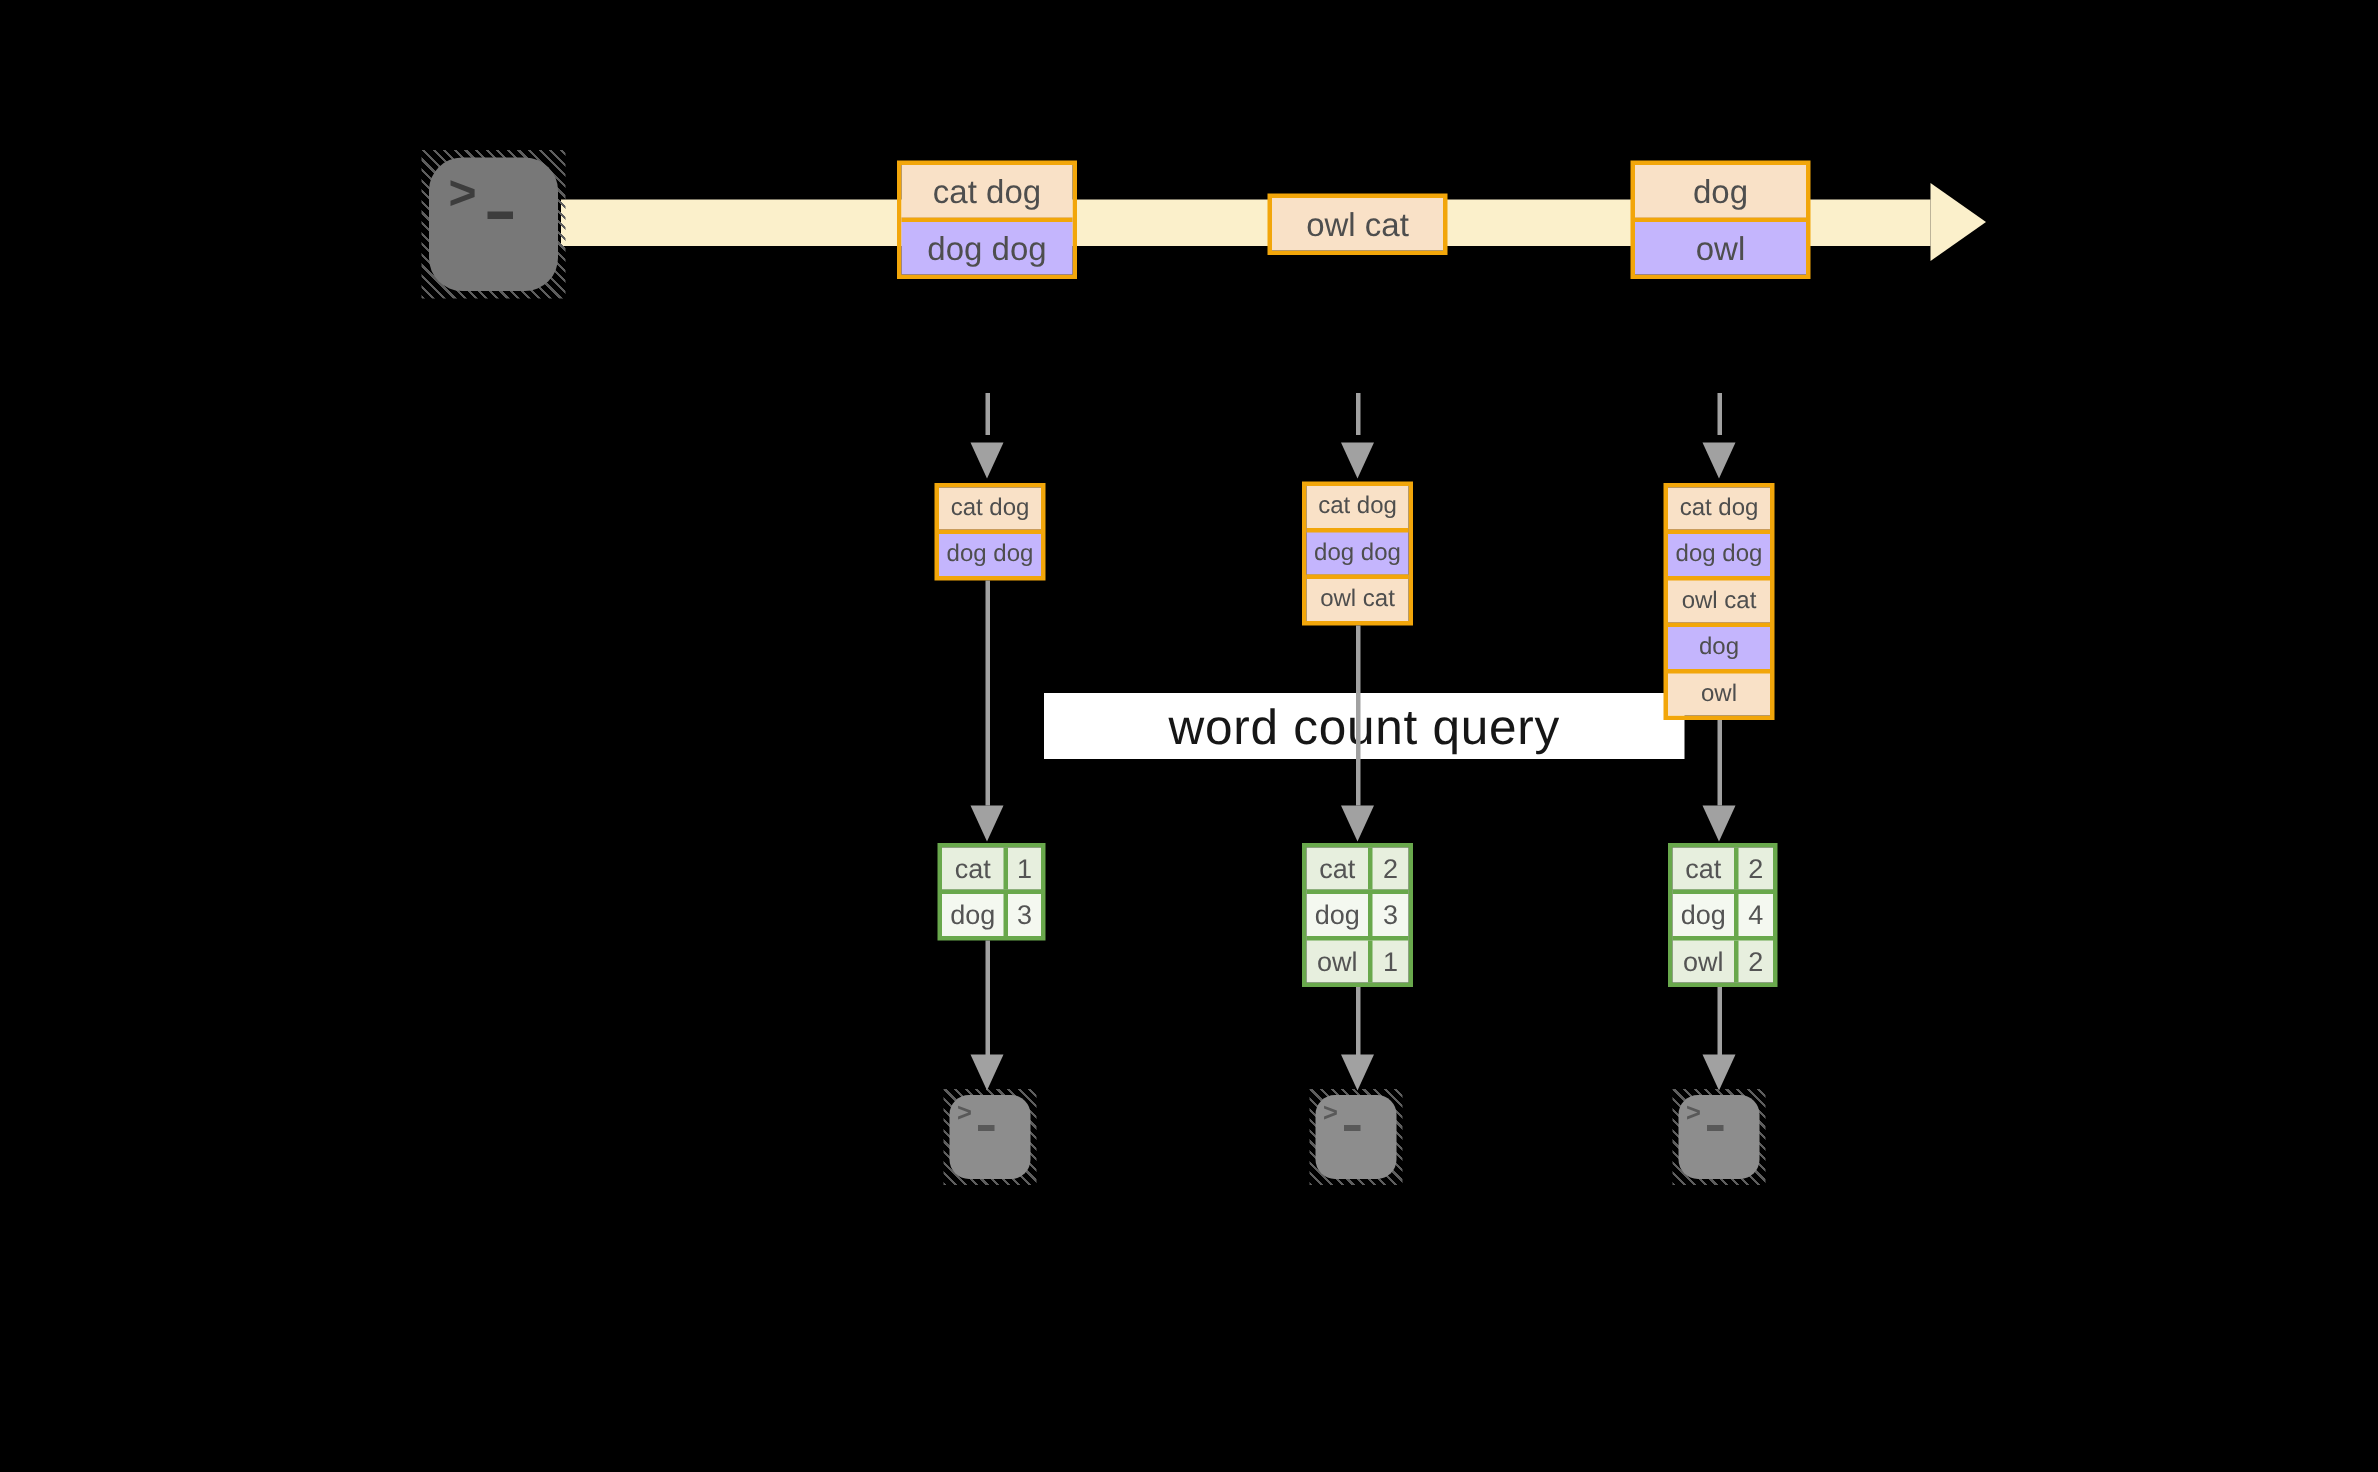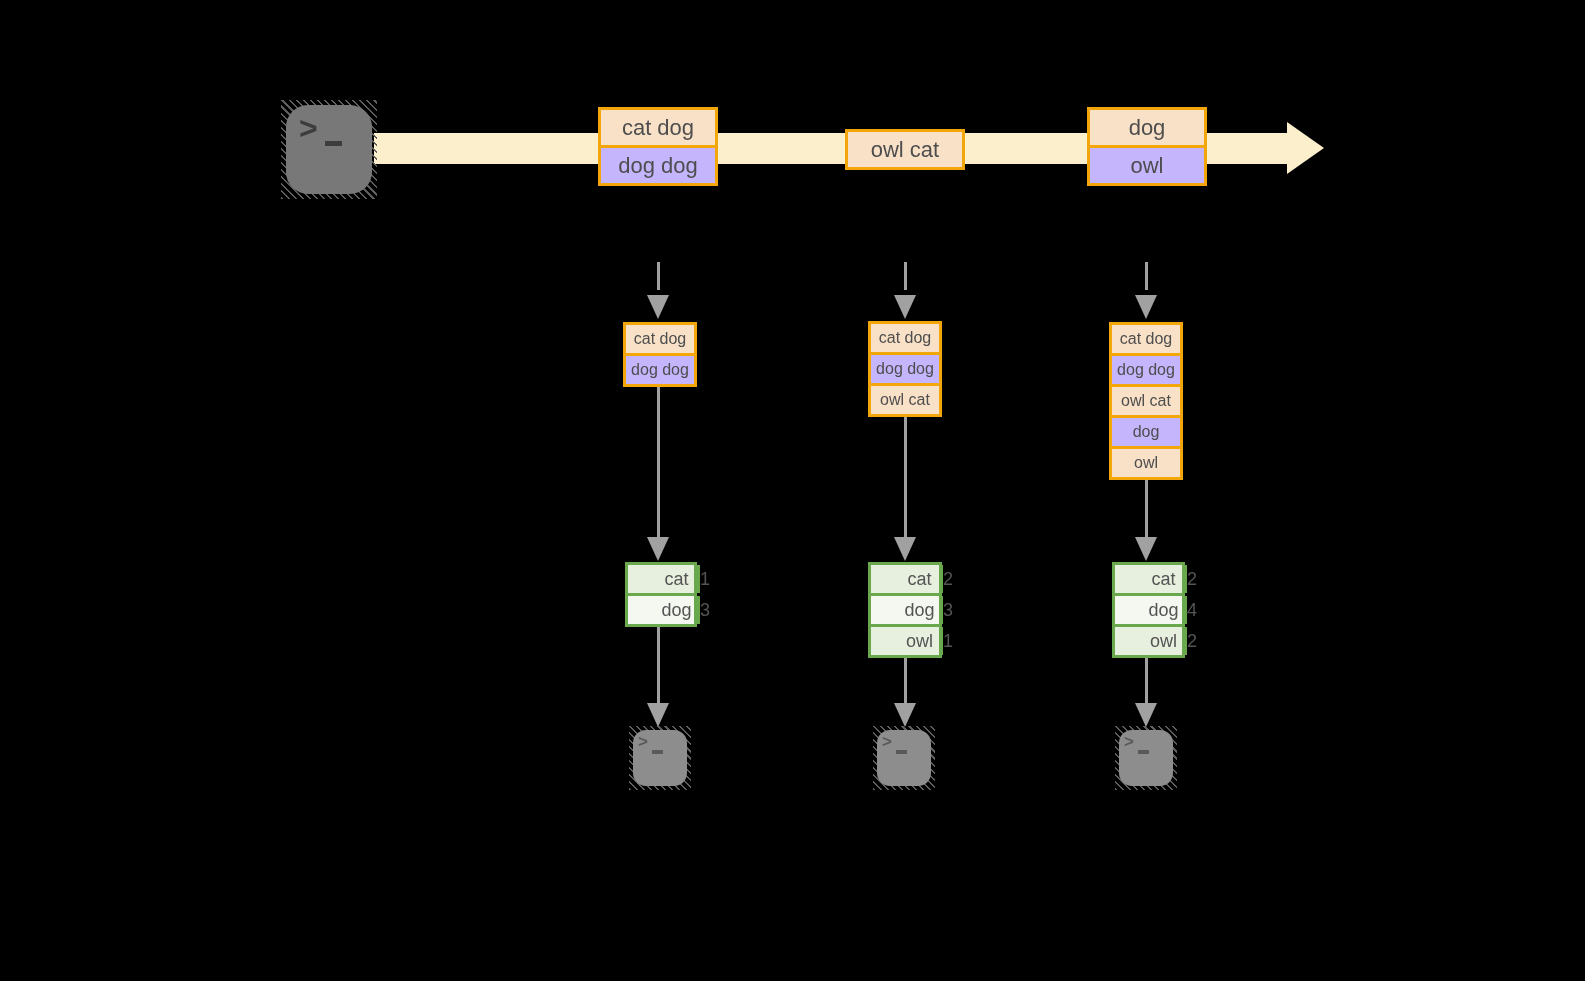--- a/index.html
+++ b/index.html
@@ -43,21 +43,21 @@
 
   
   .aline{position:absolute;width:3px;background:#a1a1a1;z-index:3;}
   .ahead{position:absolute;width:0;height:0;z-index:3;
          border-left:11px solid transparent;border-right:11px solid transparent;border-top:24px solid #a1a1a1;}
 
   
   .gtable{position:absolute;border:3px solid #69a84c;box-sizing:border-box;z-index:2;}
   .g-row{display:flex;height:28px;line-height:28px;font-size:18px;color:#545454;}
   .g-row + .g-row{border-top:3px solid #69a84c;}
-  .g-label{flex:0 0 41px;text-align:center;padding-left:28px;}
+  .g-label{flex:0 0 41px;text-align:center;}
   .g-val{flex:1;text-align:center;border-left:3px solid #69a84c;}
 </style>
 </head>
 <body>
 
 <div class="canvas">
 
   <div class="band"></div>
   <div class="band-head"></div>
 
@@ -96,20 +96,21 @@
     <div class="stack-row fill-a">owl cat</div>
   </div>
   <div class="stack" style="left:1109px;top:322px;">
     <div class="stack-row fill-a">cat dog</div>
     <div class="stack-row fill-b">dog dog</div>
     <div class="stack-row fill-a">owl cat</div>
     <div class="stack-row fill-b">dog</div>
     <div class="stack-row fill-a">owl</div>
   </div>
 
+  <div class="banner">word count query</div>
 
   <div class="aline" style="left:657px;top:387px;height:150px;"></div>
   <div class="ahead" style="left:647px;top:537px;"></div>
   <div class="aline" style="left:904px;top:417px;height:120px;"></div>
   <div class="ahead" style="left:894px;top:537px;"></div>
   <div class="aline" style="left:1145px;top:480px;height:57px;"></div>
   <div class="ahead" style="left:1135px;top:537px;"></div>
 
   <div class="gtable" style="left:625px;top:562px;width:72px;">
     <div class="g-row" style="background:#e7efde;">

